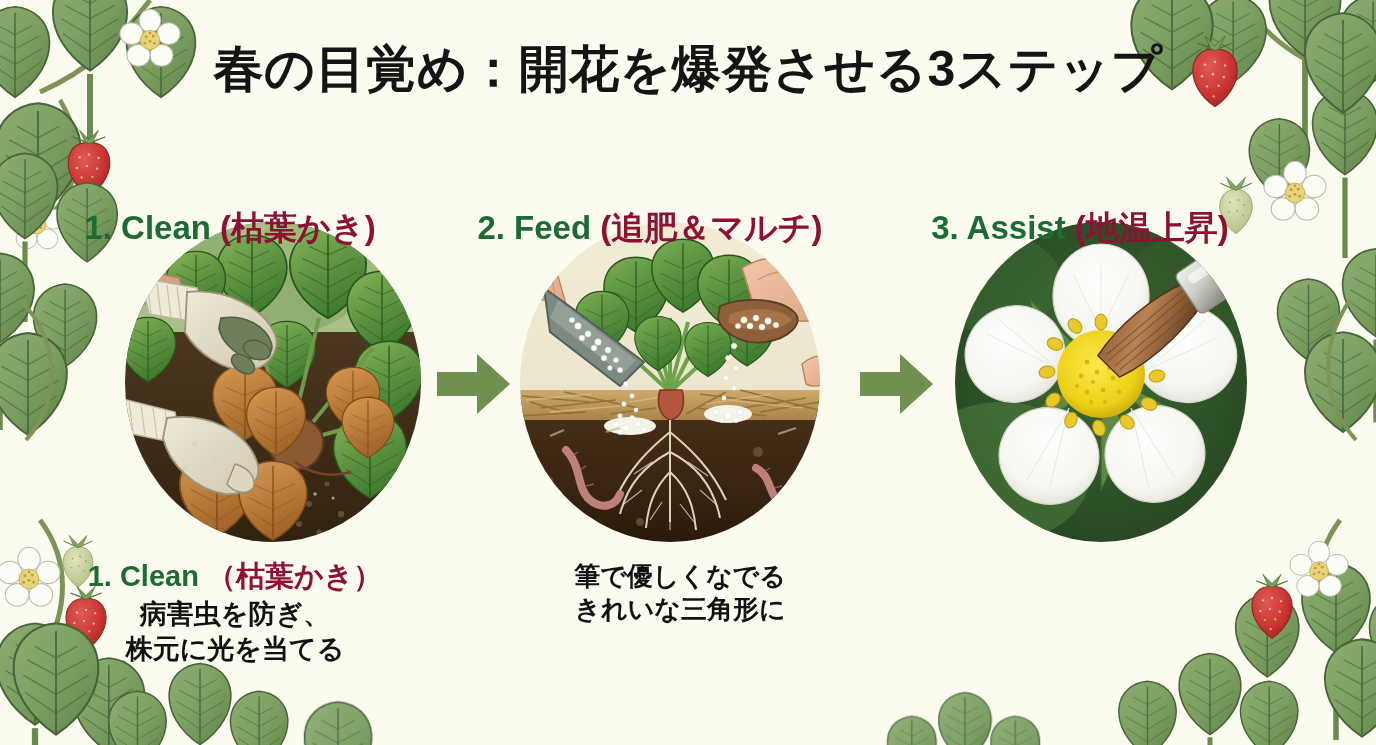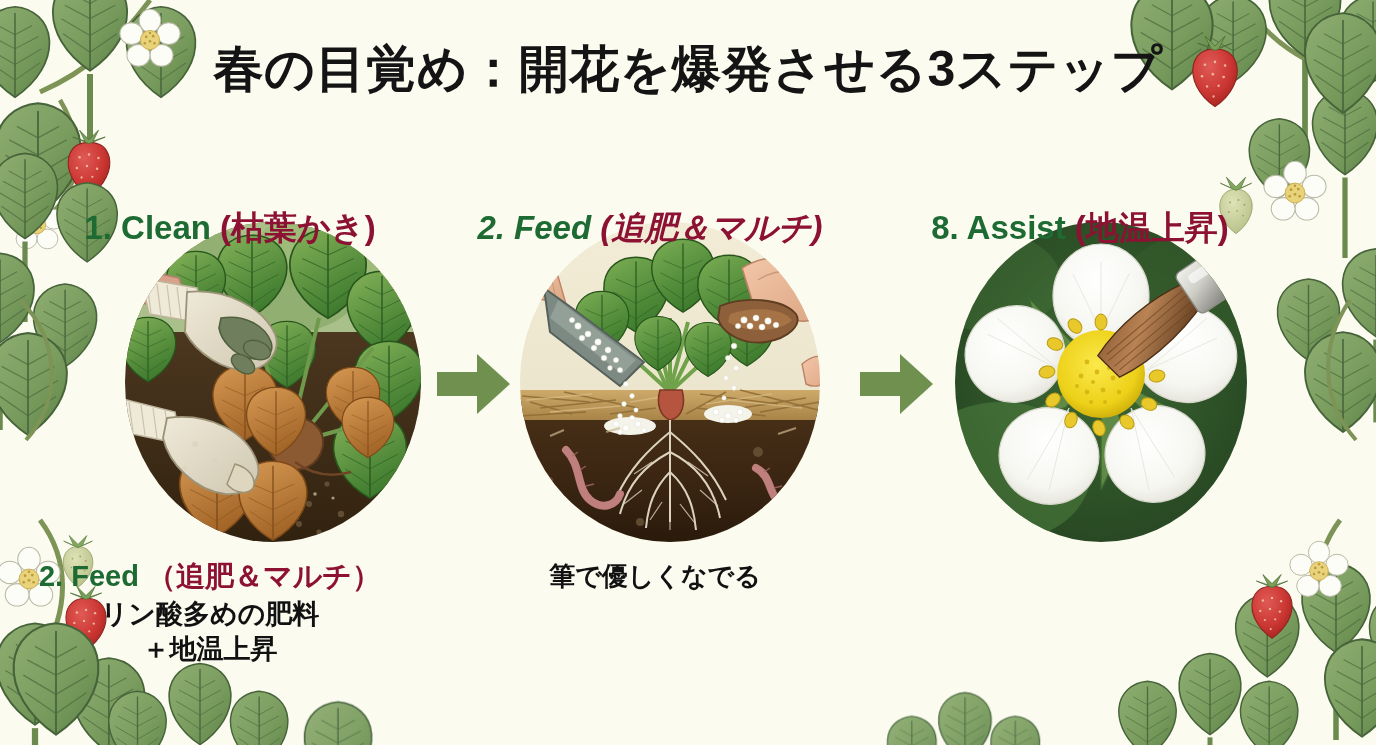--- a/index.html
+++ b/index.html
@@ -55,21 +55,21 @@
     margin-top: 48px;
   }
   .header-cell {
     flex: 0 0 auto;
     text-align: center;
     font-size: 33px;
     font-weight: 700;
     white-space: nowrap;
   }
   .header-cell.c1 { width: 420px; margin-left: 20px; }
-  .header-cell.c2 { width: 420px; margin-left: 0px; font-style: italic; }
+  .header-cell.c2 { width: 420px; margin-left: 0px; }
   .header-cell.c3 { width: 440px; margin-left: 0px; }
   .en { color: #1d6b33; }
   .jp { color: #8c1132; }
 
   
   .circle {
     position: absolute;
     border-radius: 50%;
     overflow: hidden;
     z-index: 4;
@@ -289,21 +289,21 @@
   <div class="title">春の目覚め：開花を爆発させる3ステップ</div>
 
   <div class="headers">
     <div class="header-cell c1">
       <span class="en">1. Clean </span><span class="jp">(枯葉かき)</span>
     </div>
     <div class="header-cell c2">
       <span class="en">2. Feed </span><span class="jp">(追肥＆マルチ)</span>
     </div>
     <div class="header-cell c3">
-      <span class="en">8. Assist </span><span class="jp">(地温上昇)</span>
+      <span class="en">3. Assist </span><span class="jp">(地温上昇)</span>
     </div>
   </div>
 
   <div class="circle" id="circle-1">
     <svg viewBox="0 0 300 320" preserveAspectRatio="xMidYMid slice">
       <defs>
         <linearGradient id="soil1" x1="0" y1="0" x2="0" y2="1">
           <stop offset="0%" stop-color="#5a4228"></stop>
           <stop offset="100%" stop-color="#31220f"></stop>
         </linearGradient>
@@ -768,28 +768,29 @@
     </svg>
   </div>
   <div class="arrow" id="arrow-2">
     <svg width="74" height="64" viewBox="0 0 74 64">
       <path d="M0 20 L40 20 L40 2 L73 32 L40 62 L40 44 L0 44 Z" fill="#70904f"></path>
     </svg>
   </div>
 
   <div class="captions">
 
-
-    <div class="caption-col k2">
+    <div class="caption-col k1">
       <div class="cap-head">
-        <span class="en">2. Feed </span><span class="jp">（追肥＆マルチ）</span>
+        <span class="en">1. Clean </span><span class="jp">（枯葉かき）</span>
       </div>
-      <div class="cap-line">リン酸多めの肥料</div>
-      <div class="cap-line">＋地温上昇</div>
+      <div class="cap-line">病害虫を防ぎ、</div>
+      <div class="cap-line">株元に光を当てる</div>
     </div>
+
 
     <div class="caption-col k3 cap-col3">
       <div class="cap-line">筆で優しくなでる</div>
+      <div class="cap-line">きれいな三角形に</div>
     </div>
 
   </div>
 
 </div>
 
 </body></html>

